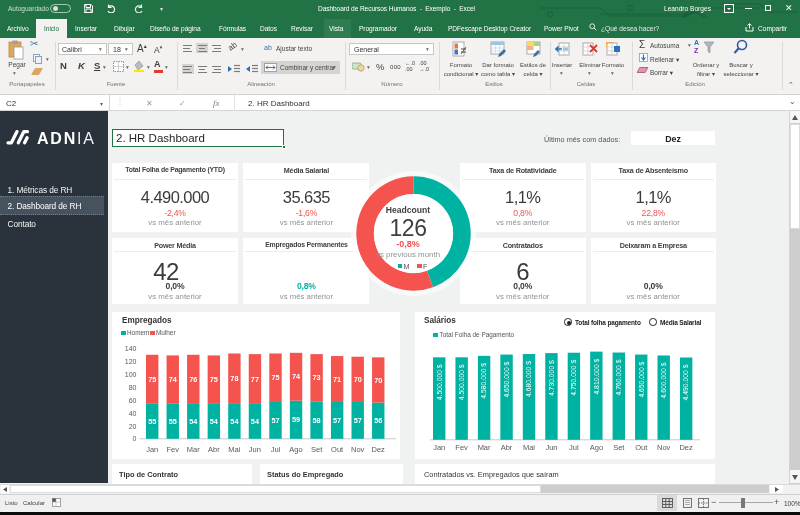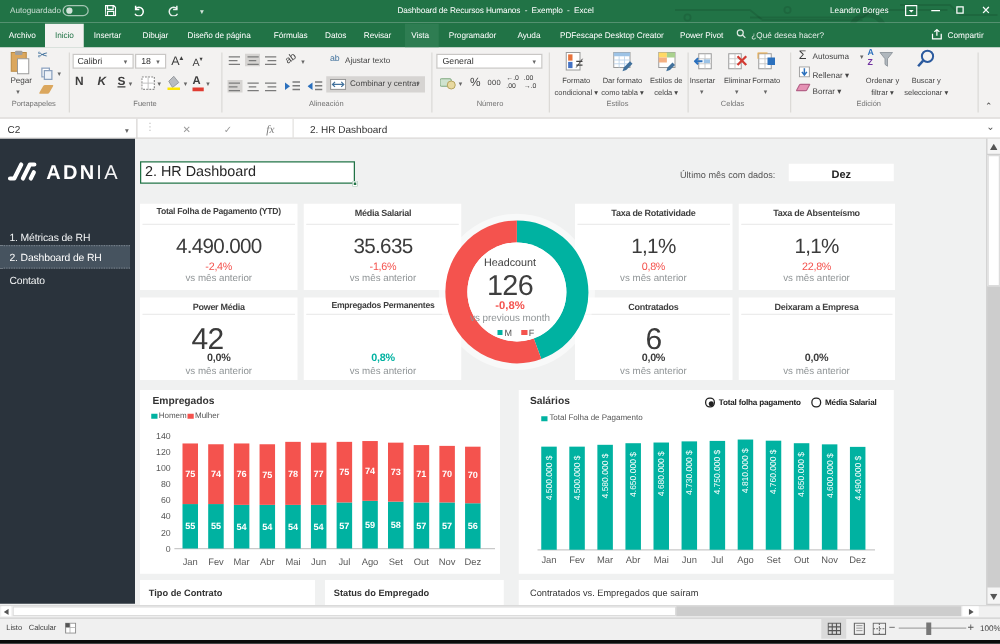--- a/index.html
+++ b/index.html
@@ -336,21 +336,21 @@
     <div style="position:absolute;left:591px;top:240.5px;width:124.5px;text-align:center;font-size:7.2px;font-weight:bold;color:#3f3f3f;letter-spacing:-0.2px">Deixaram a Empresa</div>
     <div style="position:absolute;left:593px;top:251.2px;width:120.5px;border-top:1px solid #ececec"></div>
     <div style="position:absolute;left:591px;top:282.0px;width:124.5px;line-height:1;text-align:center;font-size:8.6px;font-weight:bold;color:#3c3c3c;letter-spacing:-0.2px">0,0%</div>
     <div style="position:absolute;left:591px;top:292.7px;width:124.5px;line-height:1;text-align:center;font-size:7.8px;color:#8f9496">vs mês anterior</div>
 <svg width="127" height="127" style="position:absolute;left:350px;top:170px" viewBox="0 0 127 127">
       <circle cx="63.5" cy="63.5" r="62.5" fill="rgba(255,255,255,0.55)"></circle>
       <path d="M 63.5 15.100000000000001 A 48.4 48.4 0 0 1 80.05 108.98" fill="none" stroke="#00b2a1" stroke-width="17.6"></path>
       <path d="M 80.05 108.98 A 48.4 48.4 0 1 1 63.5 15.100000000000001" fill="none" stroke="#f4534e" stroke-width="17.6"></path>
       <circle cx="63.5" cy="63.5" r="39.6" fill="#fff"></circle>
     </svg>
-<div class="abs" style="left:358px;top:205.5px;width:100px;line-height:1;text-align:center;font-size:8.6px;font-weight:normal;color:#404040">Headcount</div>
+<div class="abs" style="left:358px;top:205.5px;width:100px;line-height:1;text-align:center;font-size:8.6px;font-weight:bold;color:#404040">Headcount</div>
 <div class="abs" style="left:358px;top:216.5px;width:100px;line-height:1;text-align:center;font-size:23px;color:#3f3f3f;letter-spacing:-0.5px">126</div>
 <div class="abs" style="left:358px;top:240px;width:100px;line-height:1;text-align:center;font-size:9px;font-weight:bold;color:#f4534e">-0,8%</div>
 <div class="abs" style="left:358px;top:250.5px;width:100px;line-height:1;text-align:center;font-size:7.9px;color:#8f9496">vs previous month</div>
 <div class="abs" style="left:397.5px;top:263.5px;width:4.5px;height:4.5px;background:#00b2a1"></div>
 <div class="abs" style="left:403.5px;top:261.5px;font-size:7.2px;color:#555">M</div>
 <div class="abs" style="left:417px;top:263.5px;width:4.5px;height:4.5px;background:#f4534e"></div>
 <div class="abs" style="left:423px;top:261.5px;font-size:7.2px;color:#555">F</div>
 <div class="abs" style="left:112px;top:311.5px;width:288px;height:147.5px;background:#fff"></div>
 <div class="abs" style="left:415px;top:311.5px;width:300px;height:147.5px;background:#fff"></div>
 <div class="abs" style="left:122px;top:316px;font-size:8.2px;font-weight:bold;color:#333">Empregados</div>

